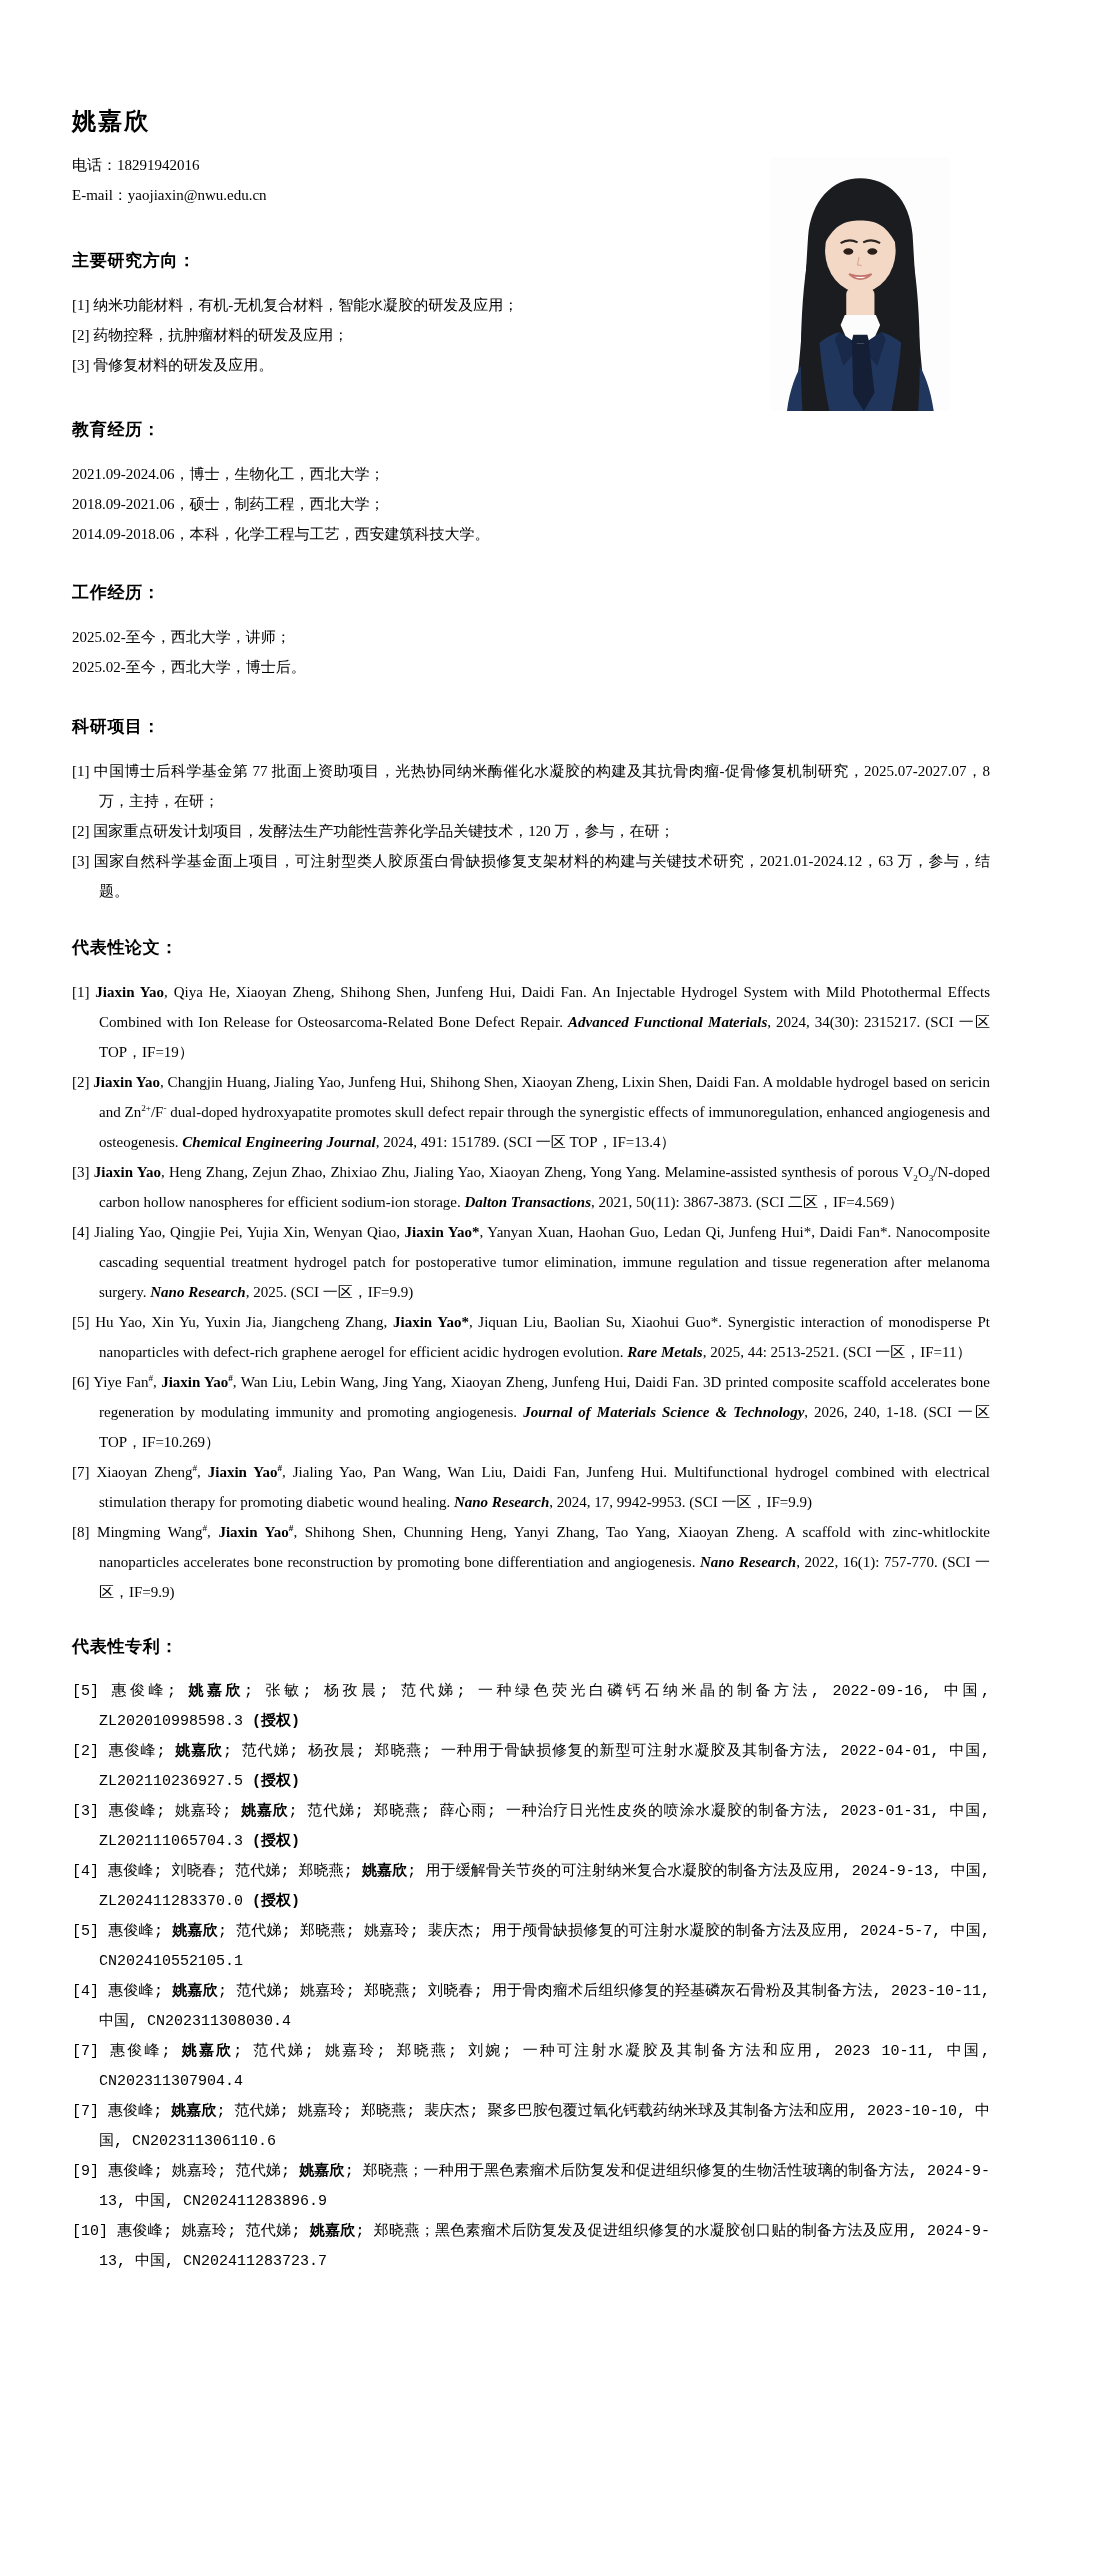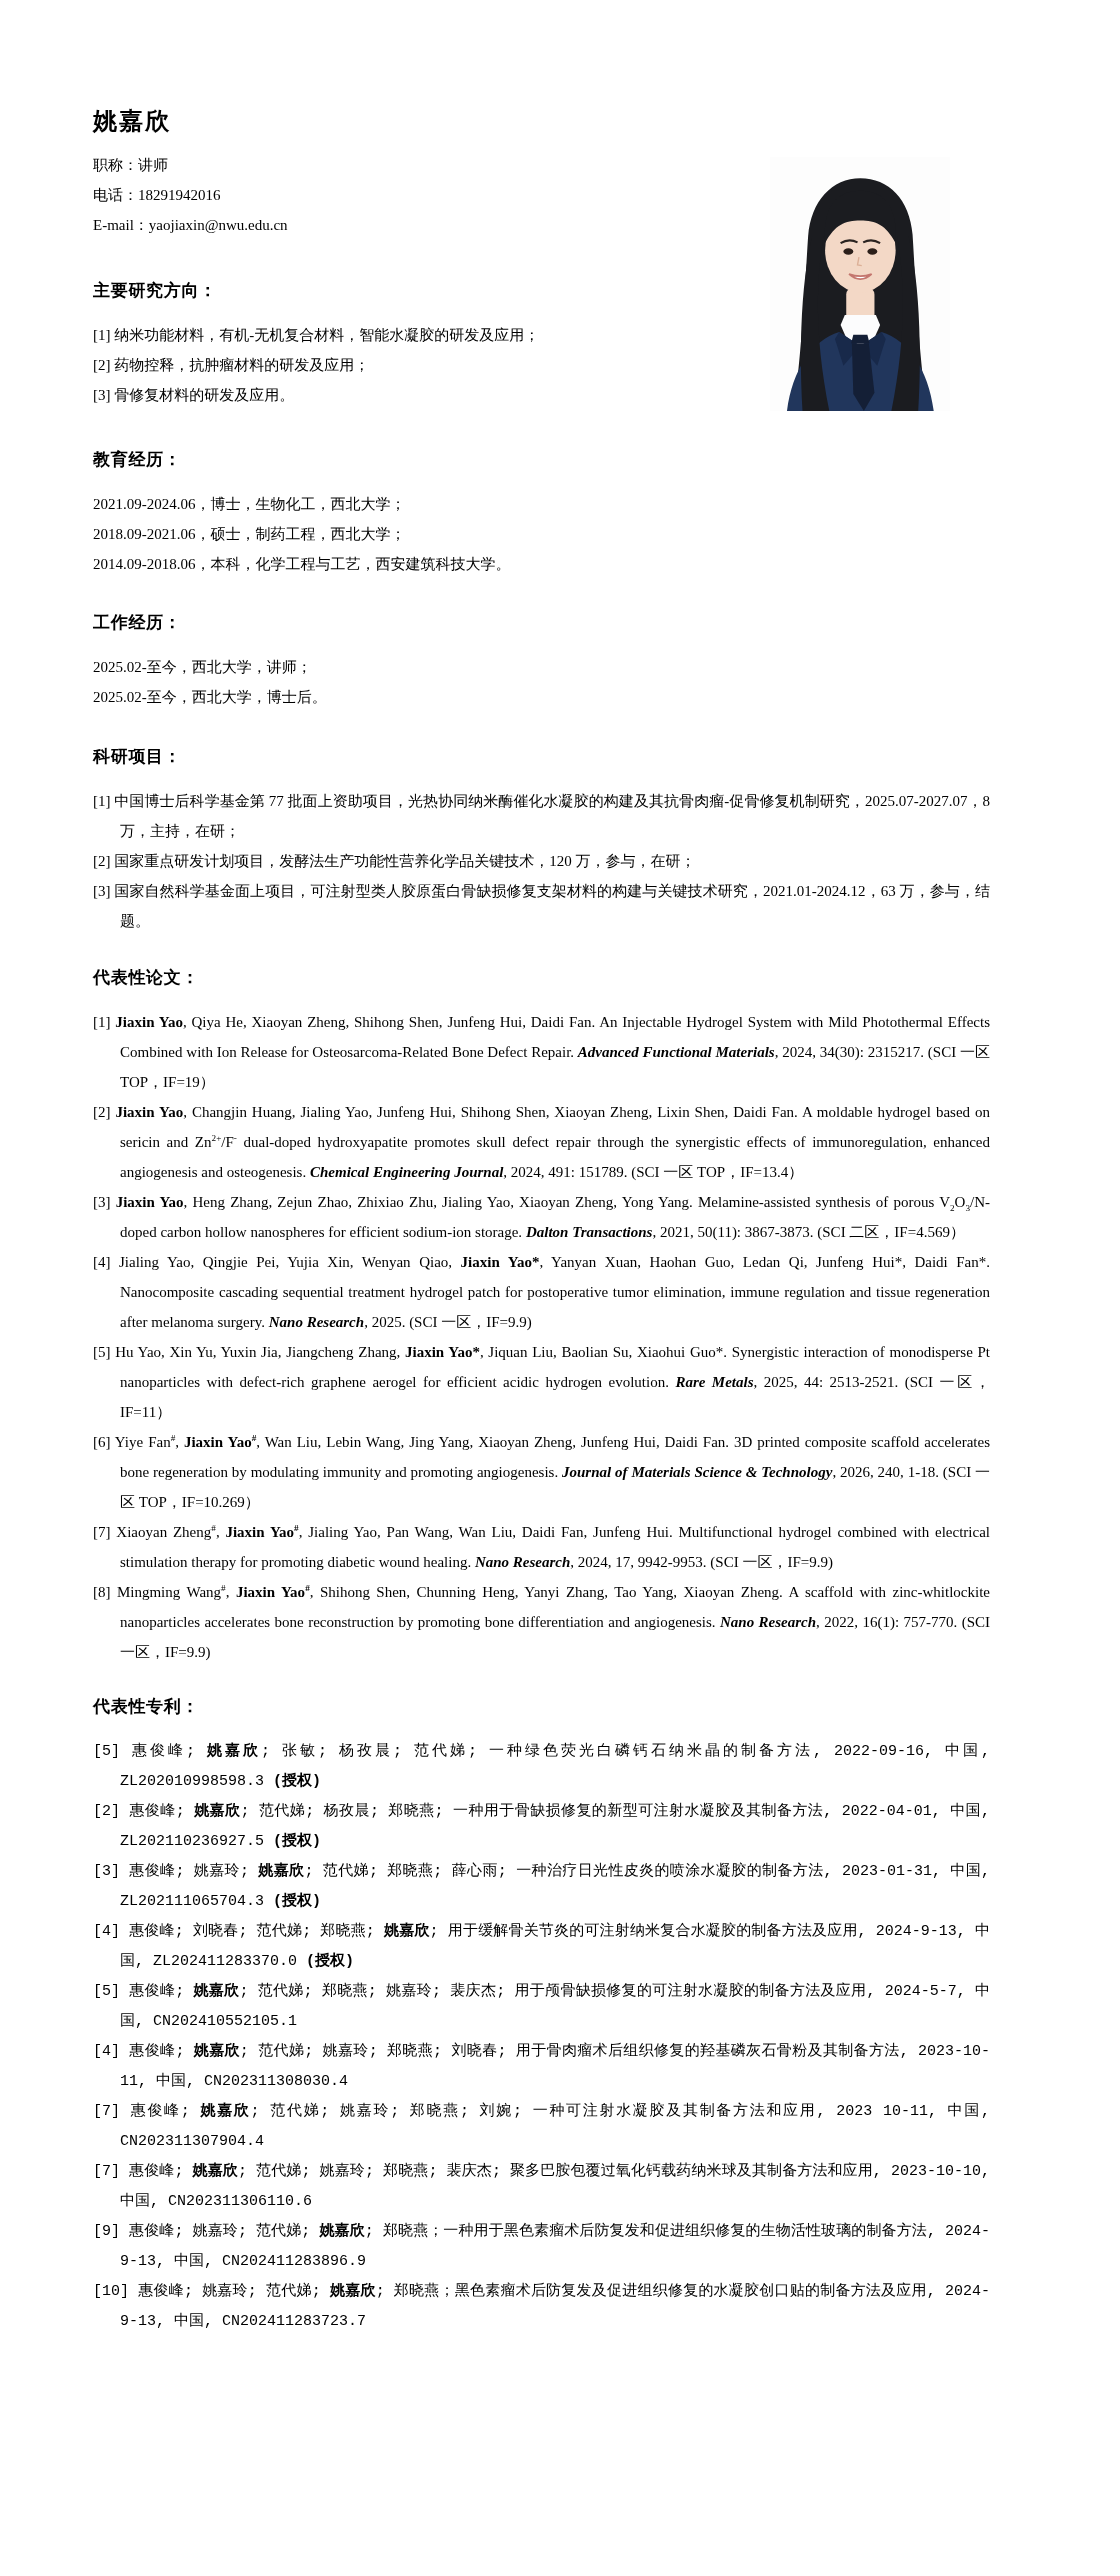--- a/index.html
+++ b/index.html
@@ -1,21 +1,21 @@
 <!DOCTYPE html>
 <html style="font-size:11.3px"><head>
 <meta charset="utf-8">
 <style>
   html, body { margin:0; padding:0; background:#ffffff; }
   body { font-family:"Liberation Serif","DejaVu Serif",serif; color:#000; }
   .page {
     position:relative;
     width:1121px; height:2460px;
     box-sizing:border-box;
-    padding:106px 131px 0 93px;
+    padding:106px 131px 0 72px;
     background:#ffffff;
     overflow:hidden;
   }
   .name {
     font-size:24px; font-weight:bold; letter-spacing:2.1px;
     margin:0; line-height:30px;
   }
   .contact { margin-top:14px; }
   .cline { font-size:15px; line-height:30px; }
   .photo {
@@ -43,23 +43,20 @@
   .item sub { font-size:9.2px; line-height:0; }
 </style>
 </head>
 <body>
 
 <div class="page">
 
   <h1 class="name">姚嘉欣</h1>
 
   <div class="contact">
-    <div class="cline">
-      <span>职称：</span><span>讲师</span>
-    </div>
     <div class="cline">
       <span>电话：</span><span>18291942016</span>
     </div>
     <div class="cline">
       <span>E-mail：</span><span>yaojiaxin@nwu.edu.cn</span>
     </div>
   </div>
 
   <div class="photo">
     <svg viewBox="0 0 255 360">

